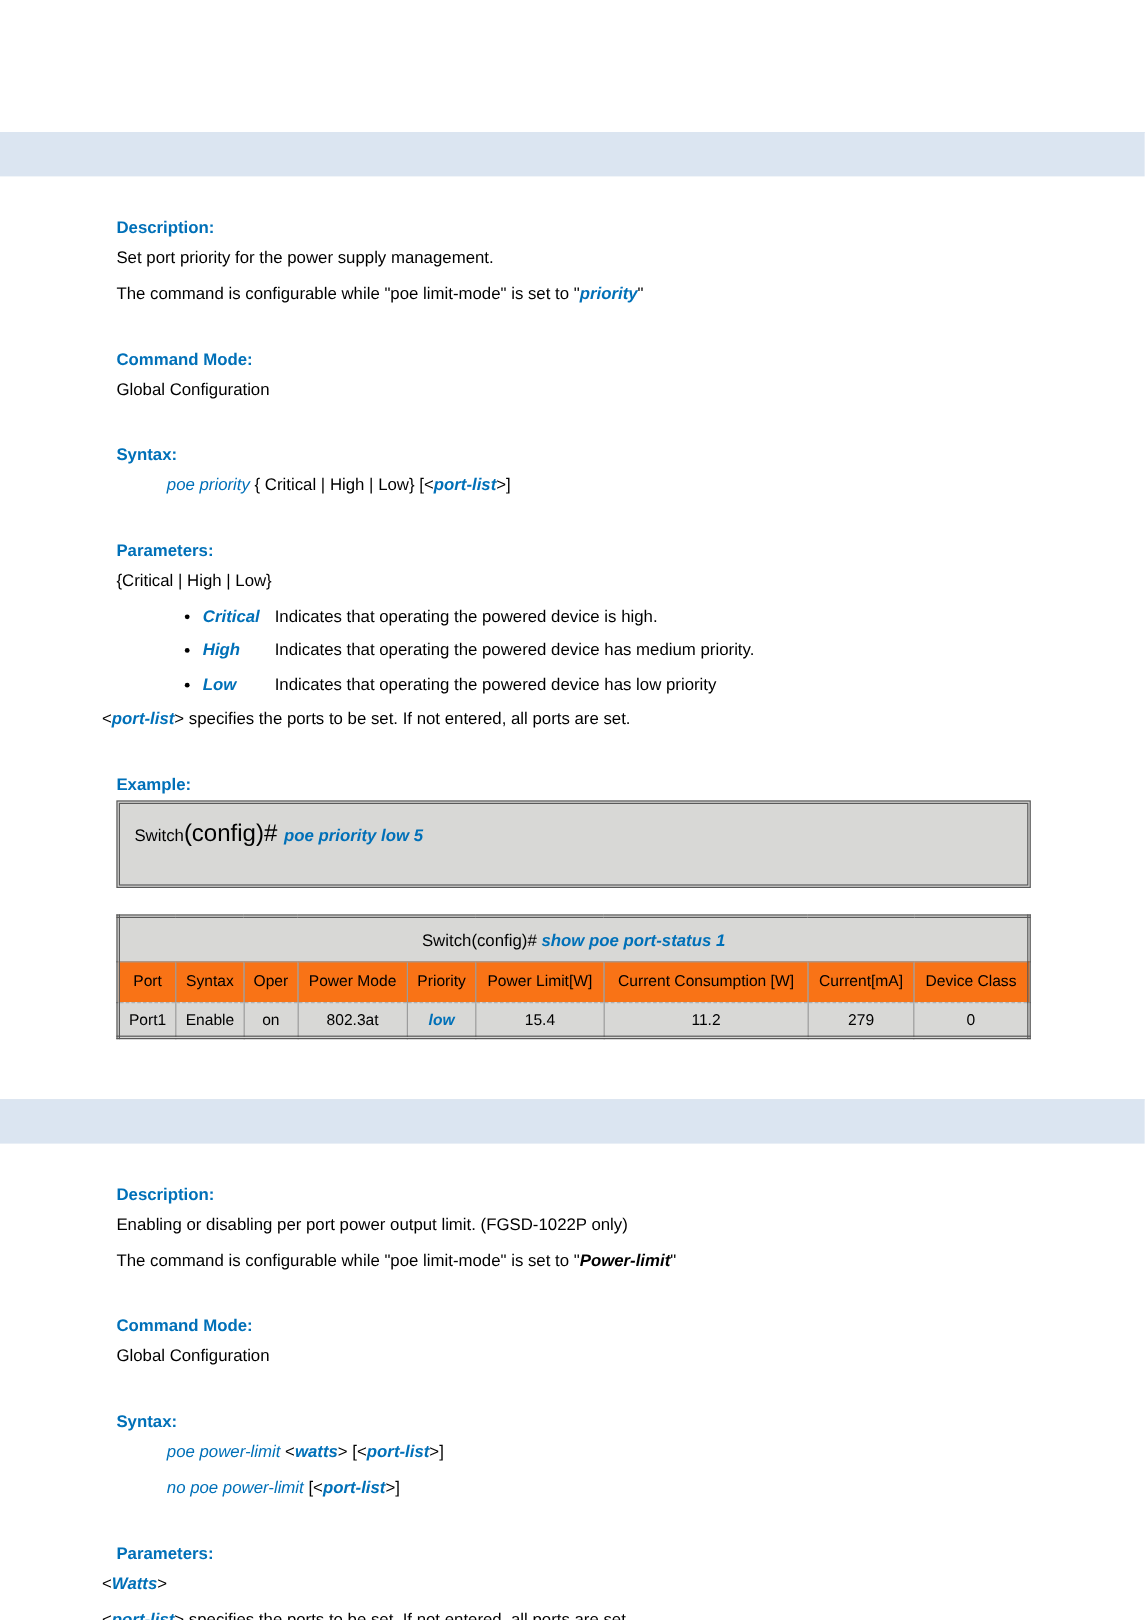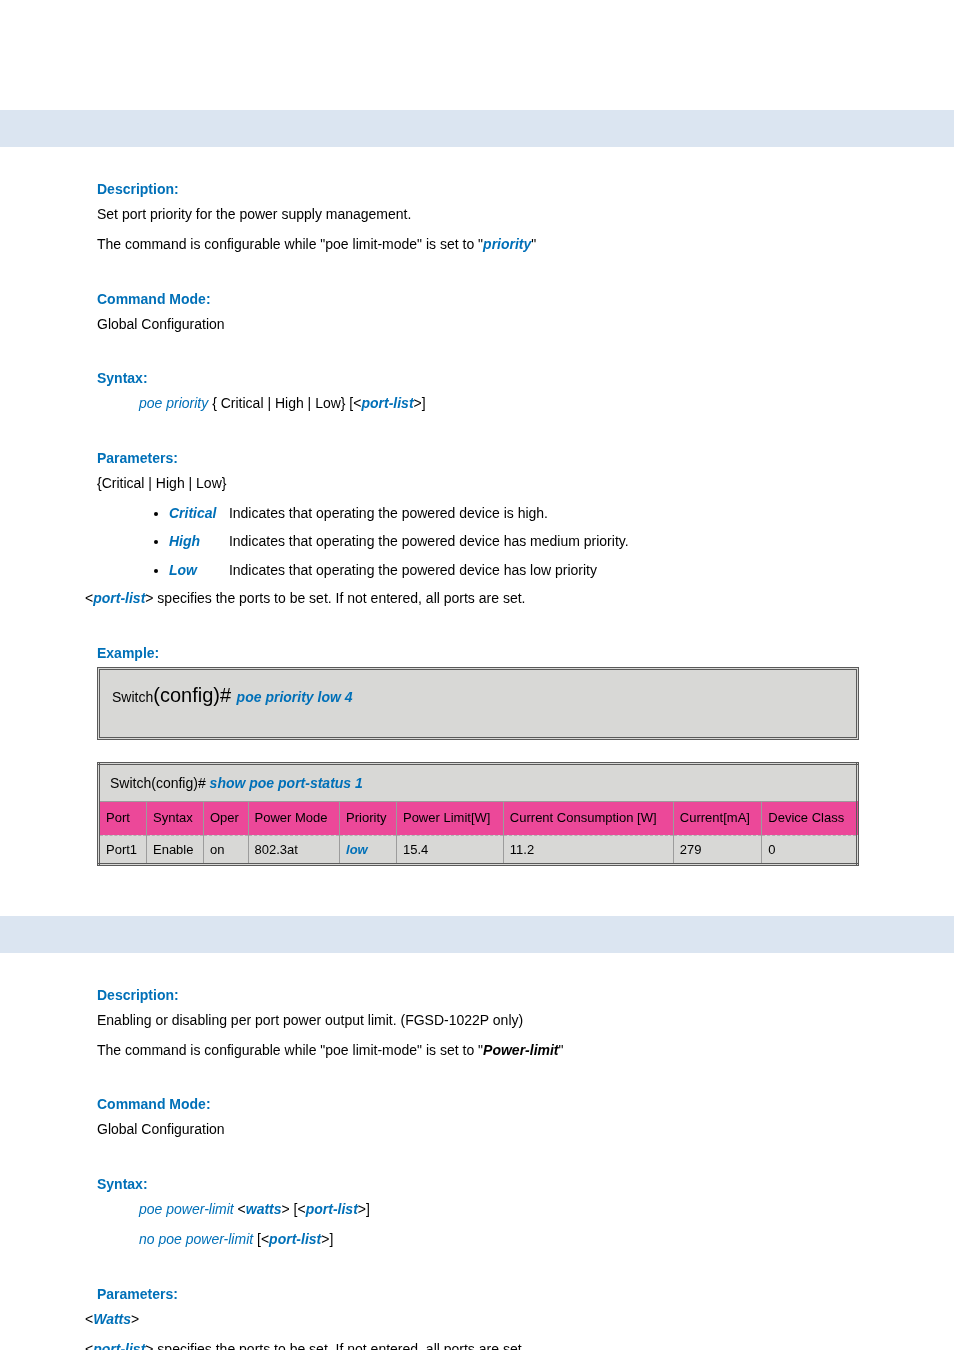--- a/index.html
+++ b/index.html
@@ -78,32 +78,33 @@
   table.poe {
     width: 100%;
     border-collapse: collapse;
     border: 3px double #5a5a5a;
     background: #d8d8d6;
     margin-top: 22px;
     font-size: 13px;
   }
   table.poe td, table.poe th {
     padding: 6px 6px;
+    text-align: center;
     vertical-align: middle;
   }
   .poe-caption {
     text-align: left;
     padding: 10px 10px 10px 10px !important;
     font-size: 14px;
   }
   tr.hdr td {
     border-left: 1px solid #9c9c9c;
     border-top: 1px solid #9c9c9c;
     border-bottom: 1px dashed #b0b0b0;
-    background: #ec4899;
+    background: #f97316;
     line-height: 1.6;
   }
   tr.hdr td:first-child { border-left: none; }
   tr.data td {
     border-left: 1px solid #9c9c9c;
   }
   tr.data td:first-child { border-left: none; }
   .page-num {
     text-align: center;
     margin-top: 12px;
@@ -142,21 +143,21 @@
       <li><span class="opt-name">Low</span> <span>Indicates that operating the powered device has low priority</span></li>
     </ul>
 
     <div class="para" style="margin-left:-12px">
       <span>&lt;</span><span class="placeholder">port-list</span><span>&gt; specifies the ports to be set. If not entered, all ports are set.</span>
     </div>
 
     <div class="heading">Example:</div>
 
     <div class="code-box">
-      <span>Switch</span><span class="large-prompt">(config)# </span><span class="cmd-italic">poe priority low 4</span>
+      <span>Switch</span><span class="large-prompt">(config)# </span><span class="cmd-italic">poe priority low 5</span>
     </div>
 
     <table class="poe">
       <tbody>
           <tr>
         <td colspan="9" class="poe-caption">
           <span>Switch(config)# </span><span class="cmd-italic">show poe port-status 1</span>
         </td>
       </tr>
       <tr class="hdr">

